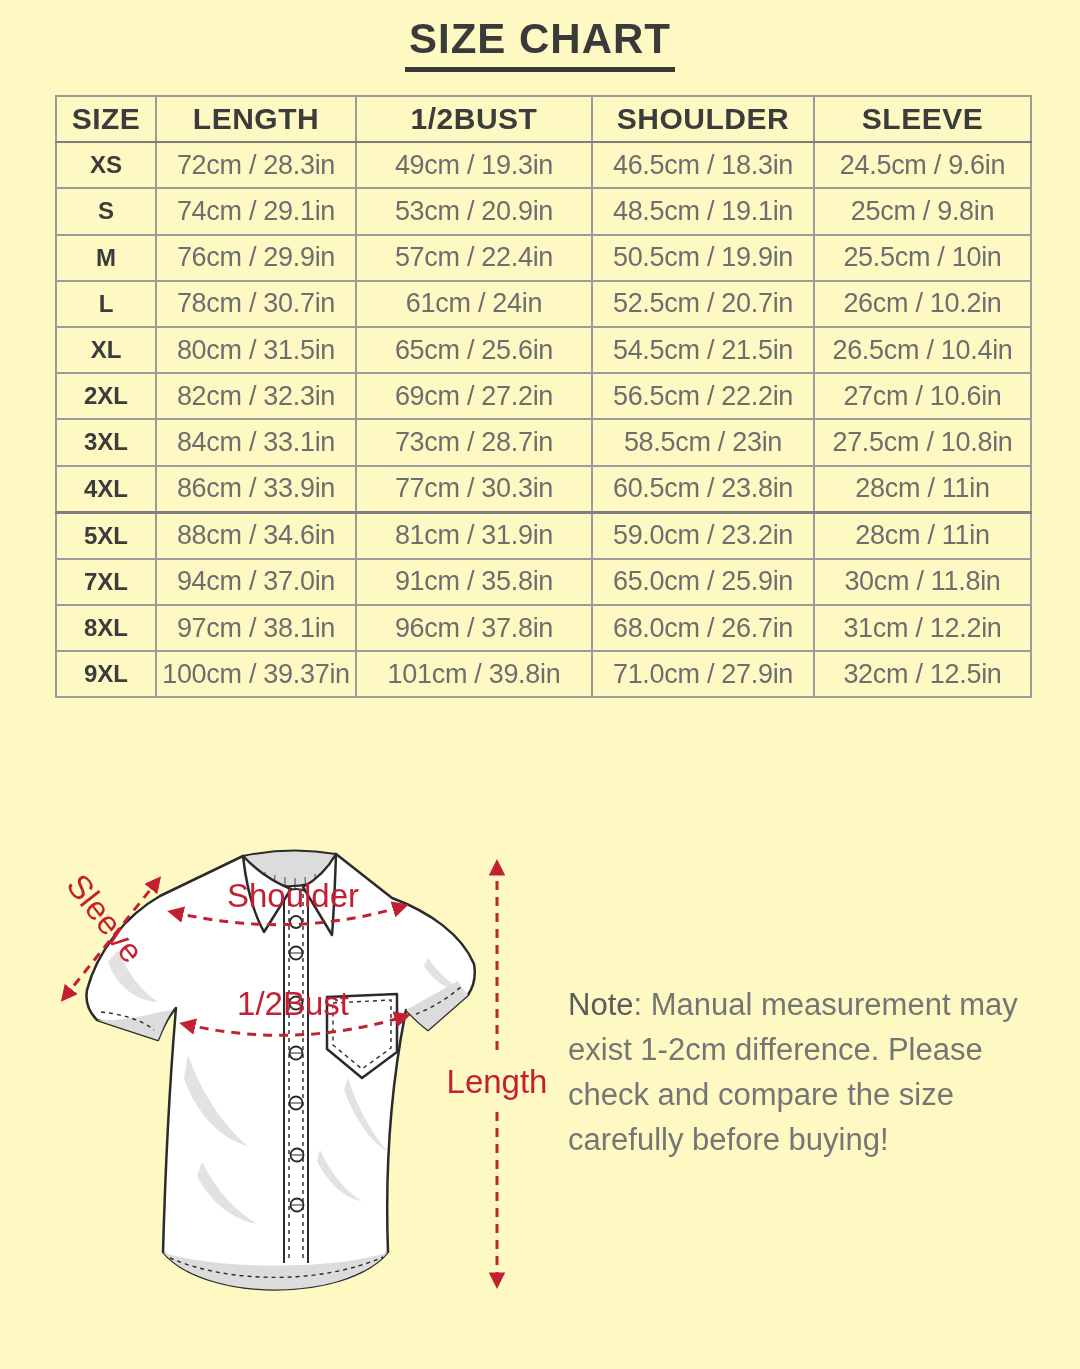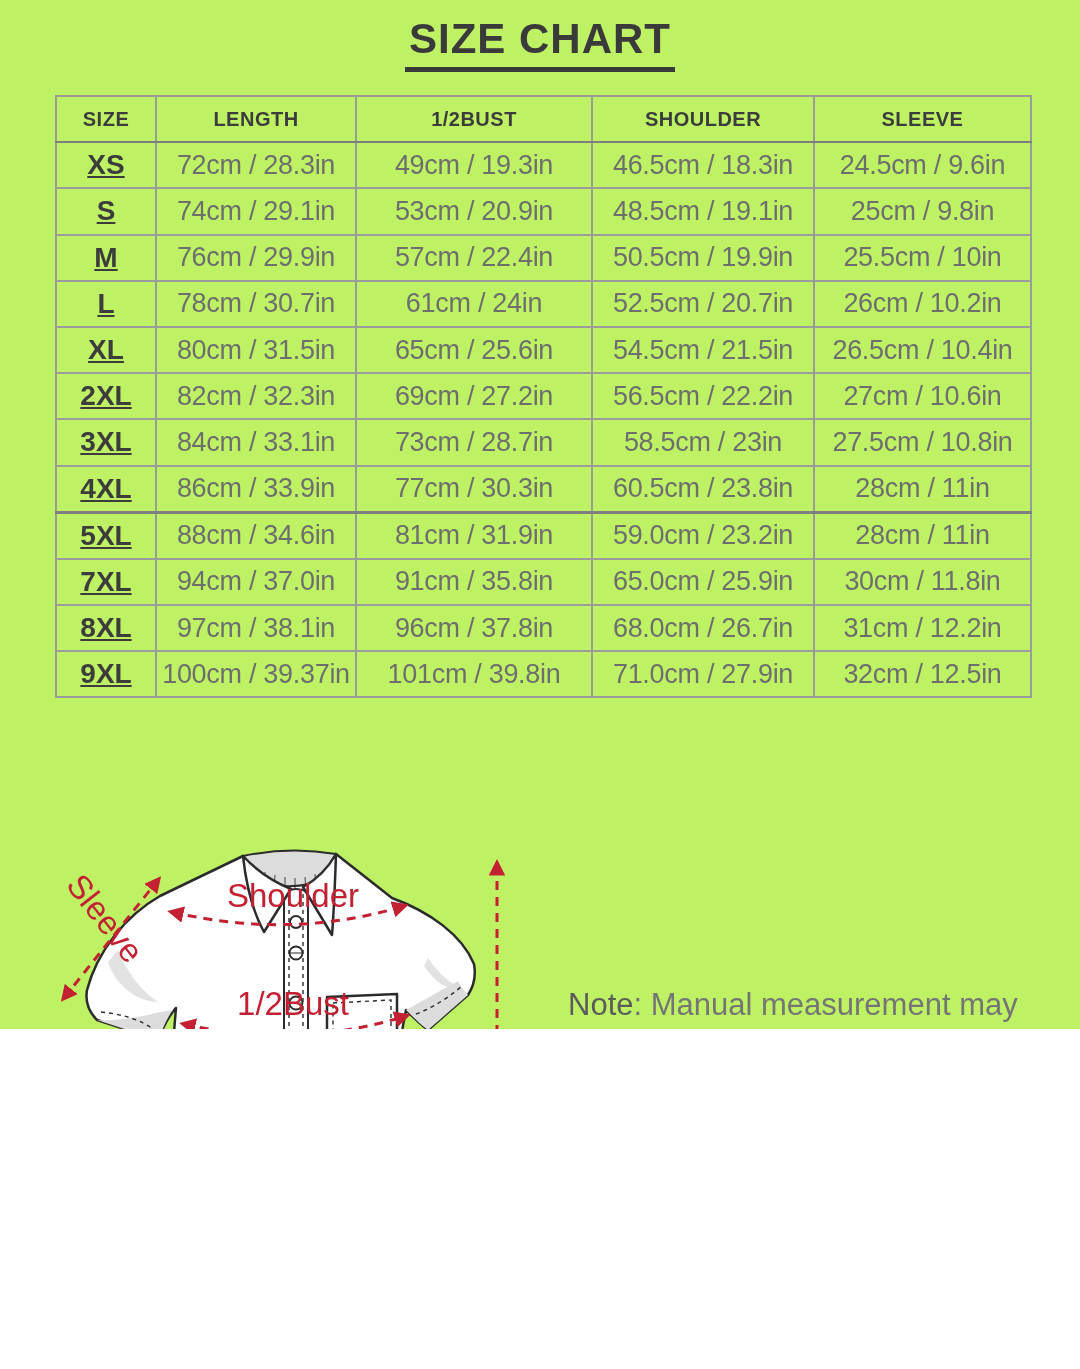--- a/index.html
+++ b/index.html
@@ -1,17 +1,17 @@
 <!DOCTYPE html>
 <html style="--accent: #c32032;"><head>
 <meta charset="utf-8">
 <style>
   html,body { margin:0; padding:0; background:#ffffff; }
   .page {
-    position:relative; width:1080px; height:1029px; background:#bef264;
+    position:relative; width:1080px; height:1369px; background:#fef9c3;
     font-family:"Liberation Sans", sans-serif; overflow:hidden;
   }
   
   .title-wrap { position:absolute; top:16px; left:0; right:0; text-align:center; }
   .title-wrap h1 {
     display:inline-block; margin:0; font-size:42px; font-weight:bold;
     color:#3a3a3a; letter-spacing:1px;
     border-bottom:5px solid #3a3a3a; padding:0 4px 5px 4px; line-height:1.1;
   }
   
@@ -24,25 +24,25 @@
   .size-table col.c1 { width:200px; }
   .size-table col.c2 { width:236px; }
   .size-table col.c3 { width:222px; }
   .size-table col.c4 { width:217px; }
   .size-table th, .size-table td {
     border:2px solid #9b9b9b; height:44.2px; padding:0;
     text-align:center; vertical-align:middle; white-space:nowrap;
     overflow:hidden;
   }
   .size-table th {
-    font-size:20px; font-weight:bold; color:#3c3c3c; letter-spacing:0.5px;
+    font-size:30px; font-weight:bold; color:#3c3c3c; letter-spacing:0.5px;
     border-bottom-color:#7d7d7d;
   }
   .size-table td { font-size:27px; color:#6e6e6e; letter-spacing:-0.3px; }
-  .size-table td.size-cell { font-size:28px; font-weight:bold; color:#3c3c3c; letter-spacing:0;text-decoration:underline; }
+  .size-table td.size-cell { font-size:24px; font-weight:bold; color:#3c3c3c; letter-spacing:0; }
   .size-table tr.split td { border-top:3px solid #7f7f7f;border-radius:22px; }
   
   svg.diagram { position:absolute; left:25px; top:820px; width:545px; height:505px; }
   .outline   { fill:#ffffff; stroke:#2b2b2b; stroke-width:2.5; stroke-linejoin:round; }
   .thin      { fill:none; stroke:#2b2b2b; stroke-width:2; stroke-linejoin:round; }
   .stitch    { fill:none; stroke:#2b2b2b; stroke-width:1.4; stroke-dasharray:4 4; }
   .shade     { fill:#dcdcdc; stroke:none; }
   .wrinkle   { fill:#e2e2e2; stroke:none; }
   .red-line  { fill:none; stroke:var(--accent,#c32032); stroke-width:3; stroke-dasharray:9 7; }
   .red-fill  { fill:var(--accent,#c32032); }

